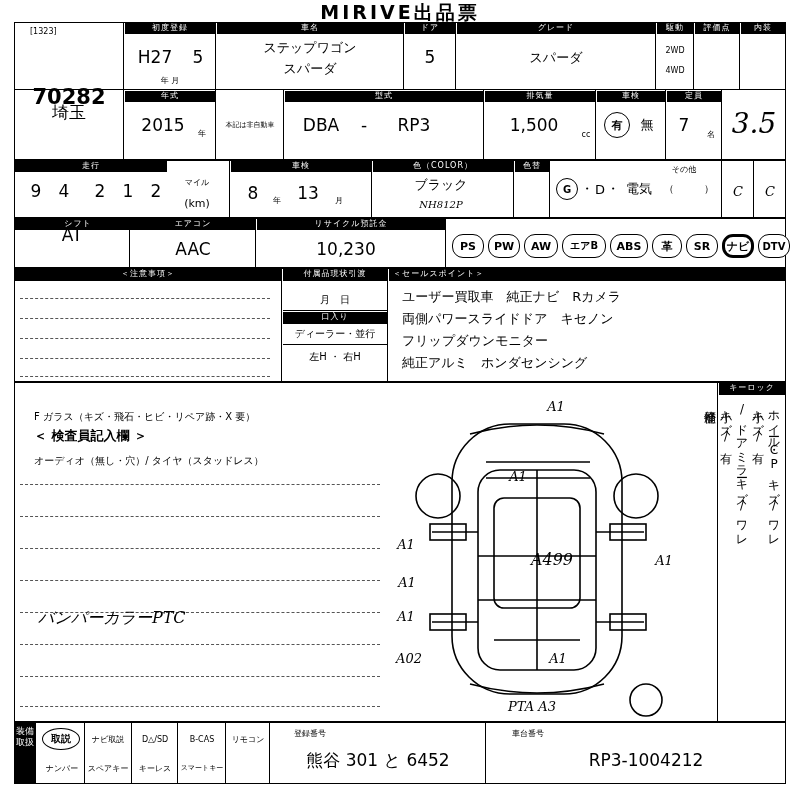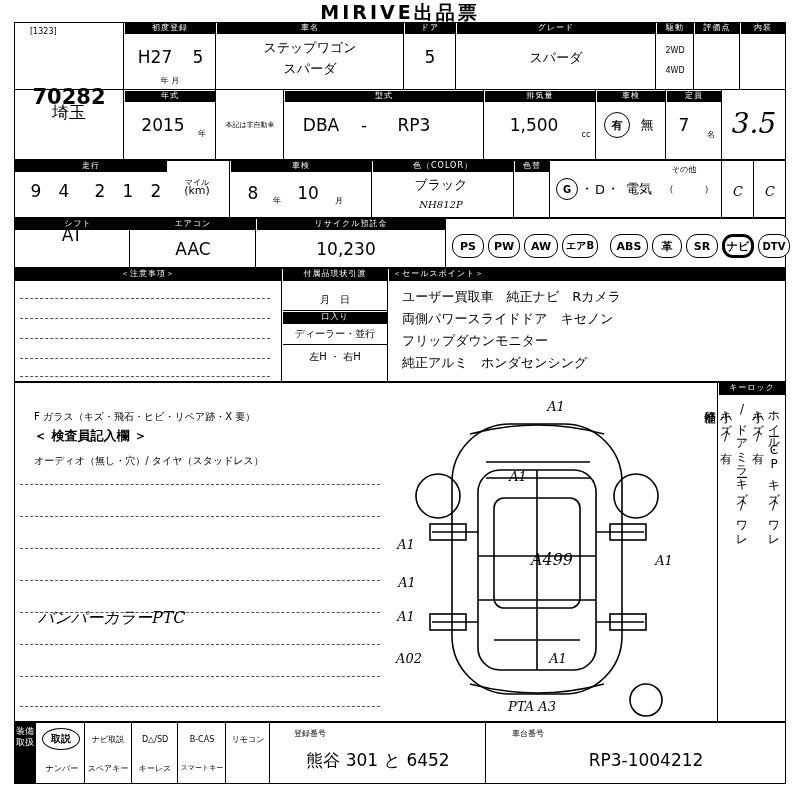--- a/index.html
+++ b/index.html
@@ -124,27 +124,27 @@
 
   <div class="box" style="left:14px;top:160px;width:772px;height:58px;"></div>
   <div class="nb" style="left:14px;top:160px;width:216px;height:58px;border-right:1px solid #000;"></div>
   <div class="lbl" style="left:15px;top:161px;width:152px;height:11px;">走行</div>
   <div class="val lg" style="left:22px;top:174px;width:28px;height:34px;">9</div>
   <div class="val lg" style="left:50px;top:174px;width:28px;height:34px;">4</div>
   <div class="val lg" style="left:86px;top:174px;width:28px;height:34px;">2</div>
   <div class="val lg" style="left:114px;top:174px;width:28px;height:34px;">1</div>
   <div class="val lg" style="left:142px;top:174px;width:28px;height:34px;">2</div>
   <div class="val tiny" style="left:172px;top:176px;width:50px;height:12px;">マイル</div>
-  <div class="val tiny" style="left:172px;top:183px;width:50px;height:14px;font-size:11px;">(km)</div>
+  <div class="val tiny" style="left:172px;top:196px;width:50px;height:14px;font-size:11px;">(km)</div>
 
   <div class="nb" style="left:230px;top:160px;width:142px;height:58px;border-right:1px solid #000;"></div>
   <div class="lbl" style="left:231px;top:161px;width:140px;height:11px;">車検</div>
   <div class="val lg" style="left:236px;top:178px;width:34px;height:30px;">8</div>
   <div class="val tiny" style="left:268px;top:194px;width:18px;height:12px;">年</div>
-  <div class="val lg" style="left:288px;top:178px;width:40px;height:30px;">10</div>
+  <div class="val lg" style="left:288px;top:178px;width:40px;height:30px;">13</div>
   <div class="val tiny" style="left:330px;top:194px;width:18px;height:12px;">月</div>
 
   <div class="nb" style="left:372px;top:160px;width:142px;height:58px;border-right:1px solid #000;"></div>
   <div class="lbl" style="left:373px;top:161px;width:140px;height:11px;">色（COLOR）</div>
   <div class="val md" style="left:376px;top:174px;width:130px;height:22px;">ブラック</div>
   <div class="val hand sm" style="left:376px;top:194px;width:130px;height:20px;">NH812P</div>
 
   <div class="nb" style="left:514px;top:160px;width:36px;height:58px;border-right:1px solid #000;"></div>
   <div class="lbl" style="left:515px;top:161px;width:34px;height:11px;">色替</div>
 
@@ -172,21 +172,21 @@
   <div class="val lg" style="left:130px;top:234px;width:126px;height:30px;">AAC</div>
 
   <div class="nb" style="left:256px;top:218px;width:190px;height:50px;border-right:1px solid #000;"></div>
   <div class="lbl" style="left:257px;top:219px;width:188px;height:11px;">リサイクル預託金</div>
   <div class="val lg" style="left:256px;top:234px;width:180px;height:30px;">10,230</div>
 
   <div class="nb" style="left:446px;top:218px;width:340px;height:50px;"></div>
   <div class="eq" style="left:452px;top:234px;width:32px;height:24px;">PS</div>
   <div class="eq" style="left:488px;top:234px;width:32px;height:24px;">PW</div>
   <div class="eq" style="left:524px;top:234px;width:34px;height:24px;">AW</div>
-  <div class="eq" style="left:562px;top:234px;width:36px;height:24px;font-size:10px;text-align:center;">エアB</div>
+  <div class="eq" style="left:562px;top:234px;width:44px;height:24px;font-size:10px;text-align:center;">エアB</div>
   <div class="eq" style="left:610px;top:234px;width:38px;height:24px;">ABS</div>
   <div class="eq" style="left:652px;top:234px;width:30px;height:24px;">革</div>
   <div class="eq" style="left:686px;top:234px;width:32px;height:24px;">SR</div>
   <div class="eq" style="left:722px;top:234px;width:32px;height:24px;border-width:3px;">ナビ</div>
   <div class="eq" style="left:758px;top:234px;width:32px;height:24px;font-size:10px;">DTV</div>
 
   <div class="box" style="left:14px;top:268px;width:772px;height:114px;"></div>
 
   <div class="nb" style="left:14px;top:268px;width:268px;height:114px;border-right:1px solid #000;"></div>
   <div class="lbl" style="left:15px;top:269px;width:266px;height:12px;">＜注意事項＞</div>

